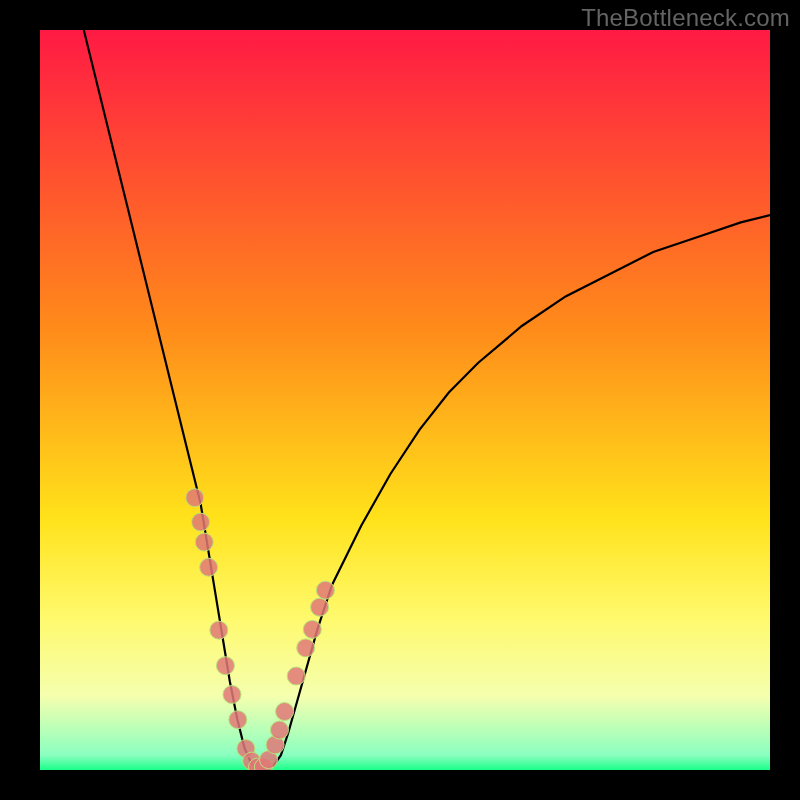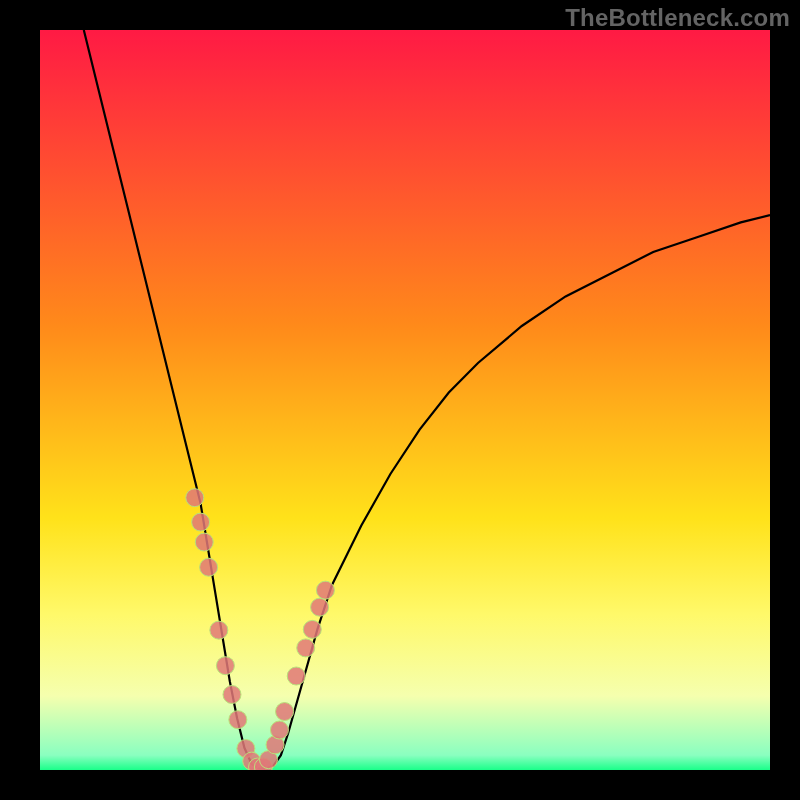--- a/index.html
+++ b/index.html
@@ -16,21 +16,21 @@
     height: 800px;
     background: #000;
     position: relative;
   }
   .watermark {
     position: absolute;
     top: 4px;
     right: 10px;
     color: #646464;
     font-size: 24px;
-    font-weight: 700;
+    font-weight: 400;
     letter-spacing: 0.2px;
     z-index: 10;
   }
   svg {
     position: absolute;
     top: 0;
     left: 0;
   }
 </style>
 </head>

